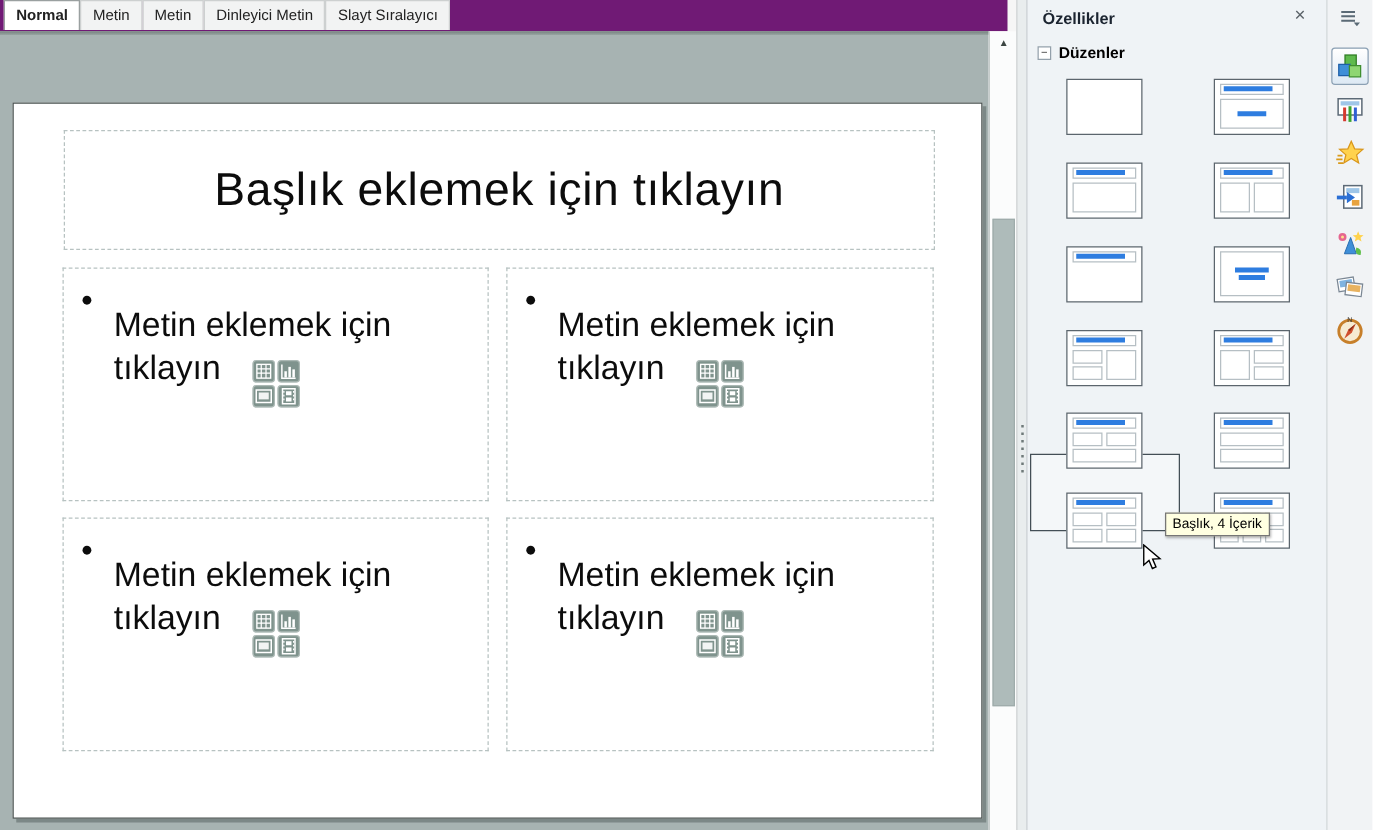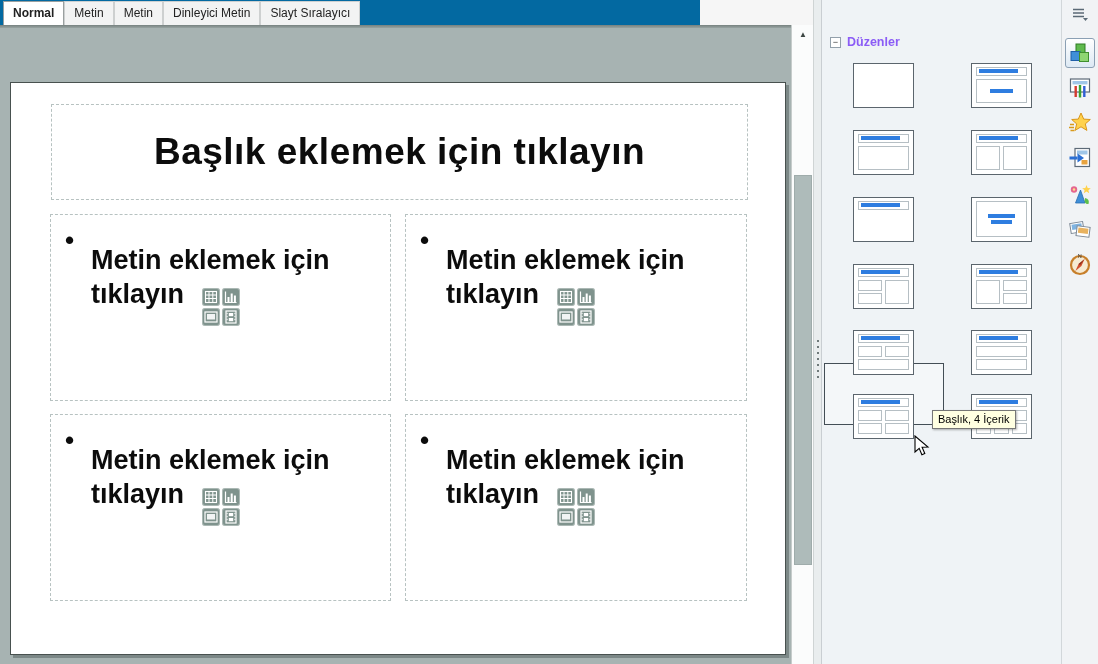--- a/index.html
+++ b/index.html
@@ -1,34 +1,34 @@
 <!DOCTYPE html>
 <html><head>
 <meta charset="utf-8">
 <style>
   * { box-sizing: border-box; margin: 0; padding: 0; }
   html,body { width:1098px; height:664px; overflow:hidden; }
   body { font-family: "Liberation Sans", "DejaVu Sans", sans-serif; }
   #app { position:relative; width:1098px; height:664px; background:#f6f6f6; }
 
   
-  #tabbar { position:absolute; left:0; top:0; width:700px; height:25px;
-            background:#0369a1; display:flex; align-items:center; padding-left:3px; }
+  #tabbar { position:absolute; left:0; top:0; width:806px; height:25px;
+            background:#701a75; display:flex; align-items:flex-start; padding-left:3px; }
   .vtab { font-size:12px; color:#222; padding:4px 9px 5px; border:1px solid #cdd0d0;
           border-bottom:none; background:#f2f3f3; cursor:default; white-space:nowrap; }
   .vtab.active { background:#ffffff; border-color:#9aa0a0; font-weight:bold; }
 
   
   #workspace { position:absolute; left:0; top:25px; width:791px; height:639px;
                background:#a7b3b2; }
   #workspace::before { content:""; position:absolute; left:0; top:0; width:100%; height:3px;
                background:linear-gradient(#76817f,#98a4a2); }
   #slide { position:absolute; left:10px; top:57px; width:776px; height:573px;
            background:#ffffff; border:1px solid #48514f;
-           box-shadow:3px 3px 0 rgba(110,122,120,0.75);font-weight:bold; }
+           box-shadow:3px 3px 0 rgba(110,122,120,0.75); }
   .ph { position:absolute; border:1px dashed #b7c2c1; background:#fff; }
   #title-ph { left:40px; top:21px; width:697px; height:96px;
               display:flex; align-items:center; justify-content:center; }
   #title-ph .title-text { font-size:37px; color:#0c0c0c; letter-spacing:0.5px; }
   .content-ph .line { display:flex; padding:8px 6px 0 14px; }
   .content-ph .bullet { width:26px; font-size:26px; color:#0c0c0c; padding-top:2px; }
   .content-ph .btext { font-size:27px; line-height:34px; color:#0c0c0c; max-width:250px;margin-top:20px; }
   .icon-group { position:absolute; left:50%; top:73px; transform:translateX(-50%);
                 display:grid; grid-template-columns:18px 18px; grid-gap:2px; }
   .tile { width:18px; height:18px; border-radius:3px; background:#7f938d;
@@ -51,21 +51,21 @@
   
   #panel { position:absolute; left:821px; top:0; width:240px; height:664px;
            background:#eff3f6; border-left:1px solid #c9ced2; }
   #panel-header { position:absolute; left:0; top:0; width:100%; height:28px; }
   #panel-title { position:absolute; left:12px; top:7px; font-size:13px; font-weight:bold; color:#1b2430; }
   #panel-close { position:absolute; right:12px; top:4px; font-size:15px; color:#5a6268; width:18px;
                  height:18px; text-align:center; line-height:18px; cursor:default; }
   #section-hdr { position:absolute; left:8px; top:35px; display:flex; align-items:center; }
   #section-exp { width:11px; height:11px; border:1px solid #93a0ab; background:#fff; font-size:9px;
                  line-height:9px; text-align:center; color:#333; margin-right:6px; cursor:default; }
-  #section-label { font-size:12.5px; font-weight:bold; color:#8b5cf6; }
+  #section-label { font-size:12.5px; font-weight:bold; color:#000000; }
 
   .lthumb { position:absolute; width:61px; height:45px; background:#ffffff;
             border:1px solid #5b656d; cursor:default; }
   .lt-el { position:absolute; }
   .lt-outline { border:1px solid #b6bfc4; background:#fff; }
   .lt-blue { background:#2e7de0; }
   #layout-hover { position:absolute; left:2px; top:363px; width:120px; height:62px;
                   border:1px solid #434e56; background:rgba(255,255,255,0.35); }
 
   
@@ -263,20 +263,24 @@
       <div class="dot" style="top: 340px;"></div>
       <div class="dot" style="top: 346px;"></div>
       <div class="dot" style="top: 352px;"></div>
       <div class="dot" style="top: 358px;"></div>
       <div class="dot" style="top: 364px;"></div>
       <div class="dot" style="top: 370px;"></div>
       <div class="dot" style="top: 376px;"></div>
     </div>
 
   <div id="panel">
+    <div id="panel-header">
+      <span id="panel-title">Özellikler</span>
+      <span id="panel-close">×</span>
+    </div>
     <div id="section-hdr">
       <span id="section-exp">−</span>
       <span id="section-label">Düzenler</span>
     </div>
     <div id="layout-hover"></div>
     <div id="layouts">
         <div class="lthumb" style="left: 31px; top: 63px;"></div>
         <div class="lthumb" style="left: 149px; top: 63px;">
           <div class="lt-el lt-outline" style="left: 7%; top: 7%; width: 86%; height: 20%;"></div>
           <div class="lt-el lt-blue" style="left: 12%; top: 11%; width: 66%; height: 11%;"></div>

